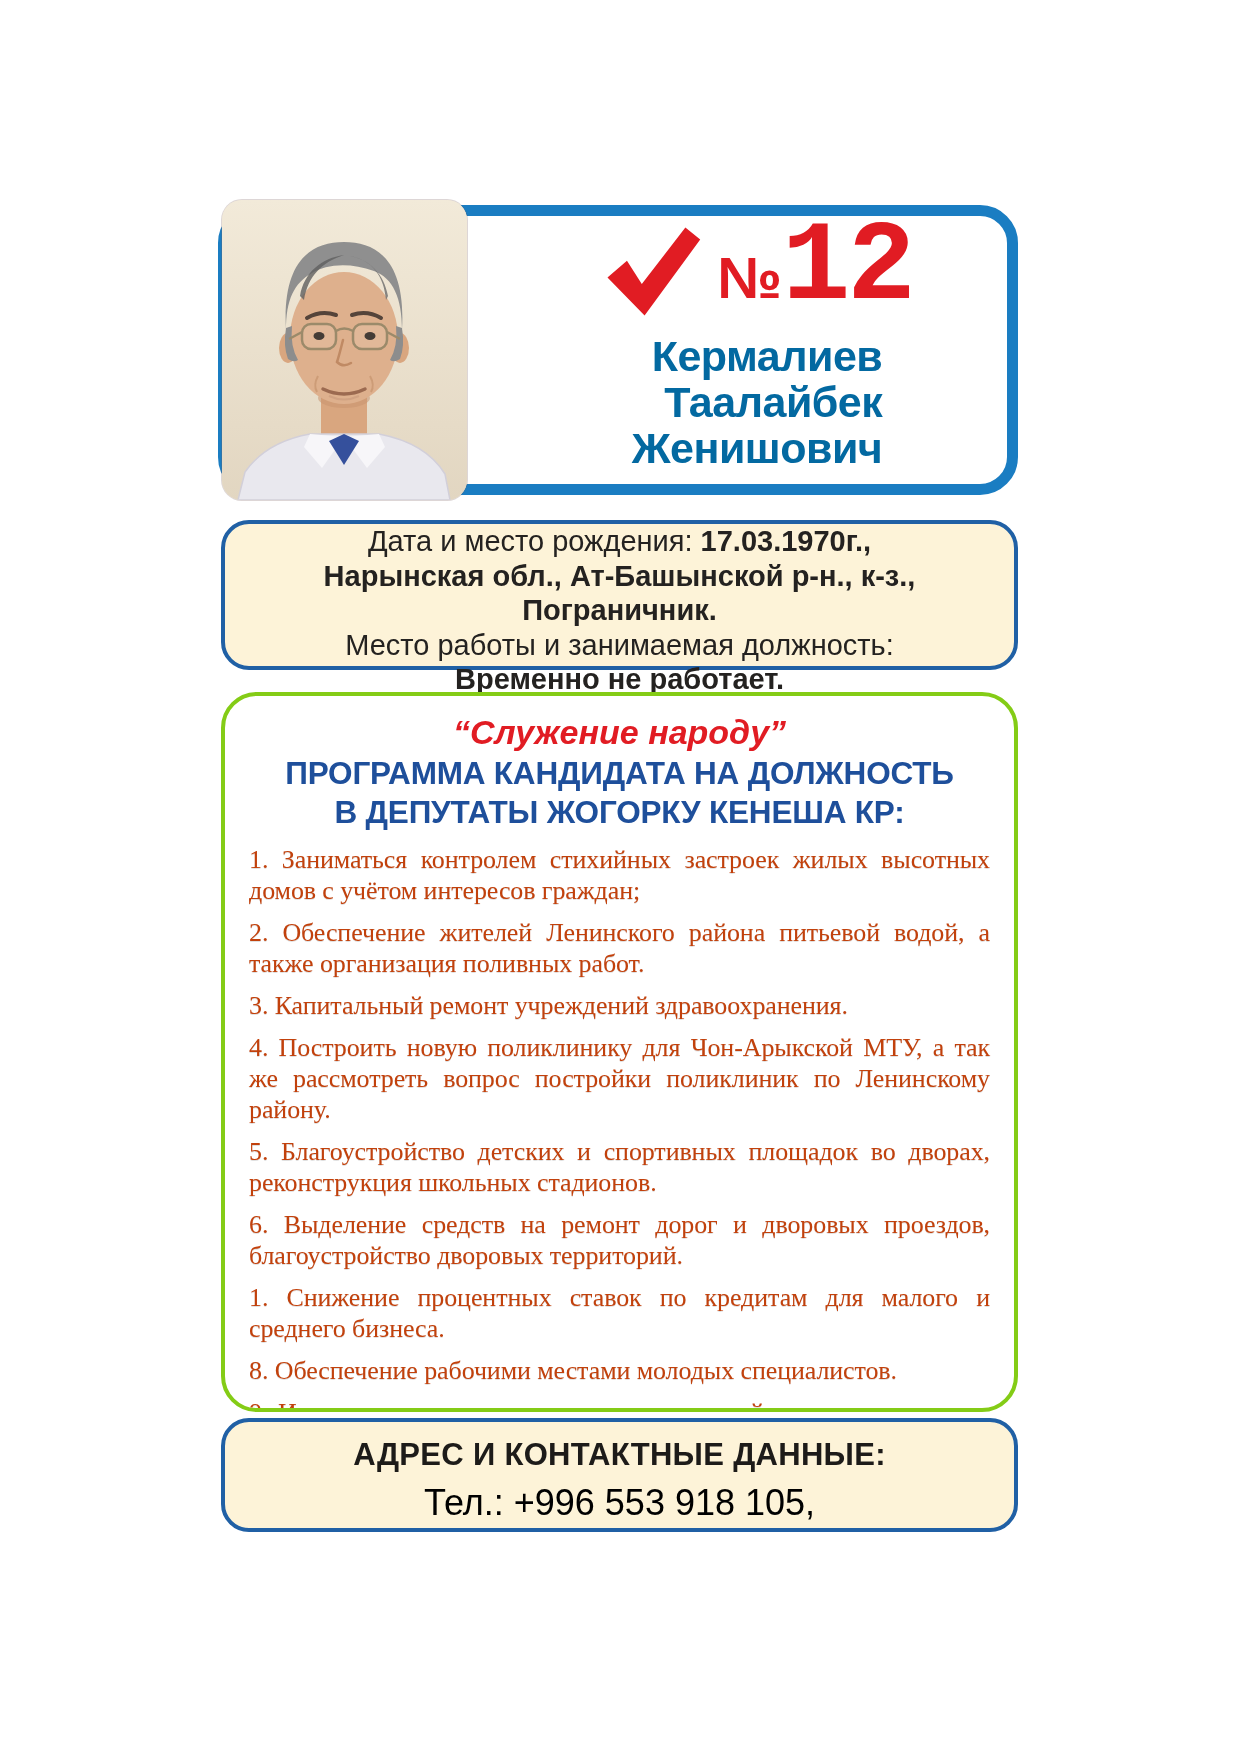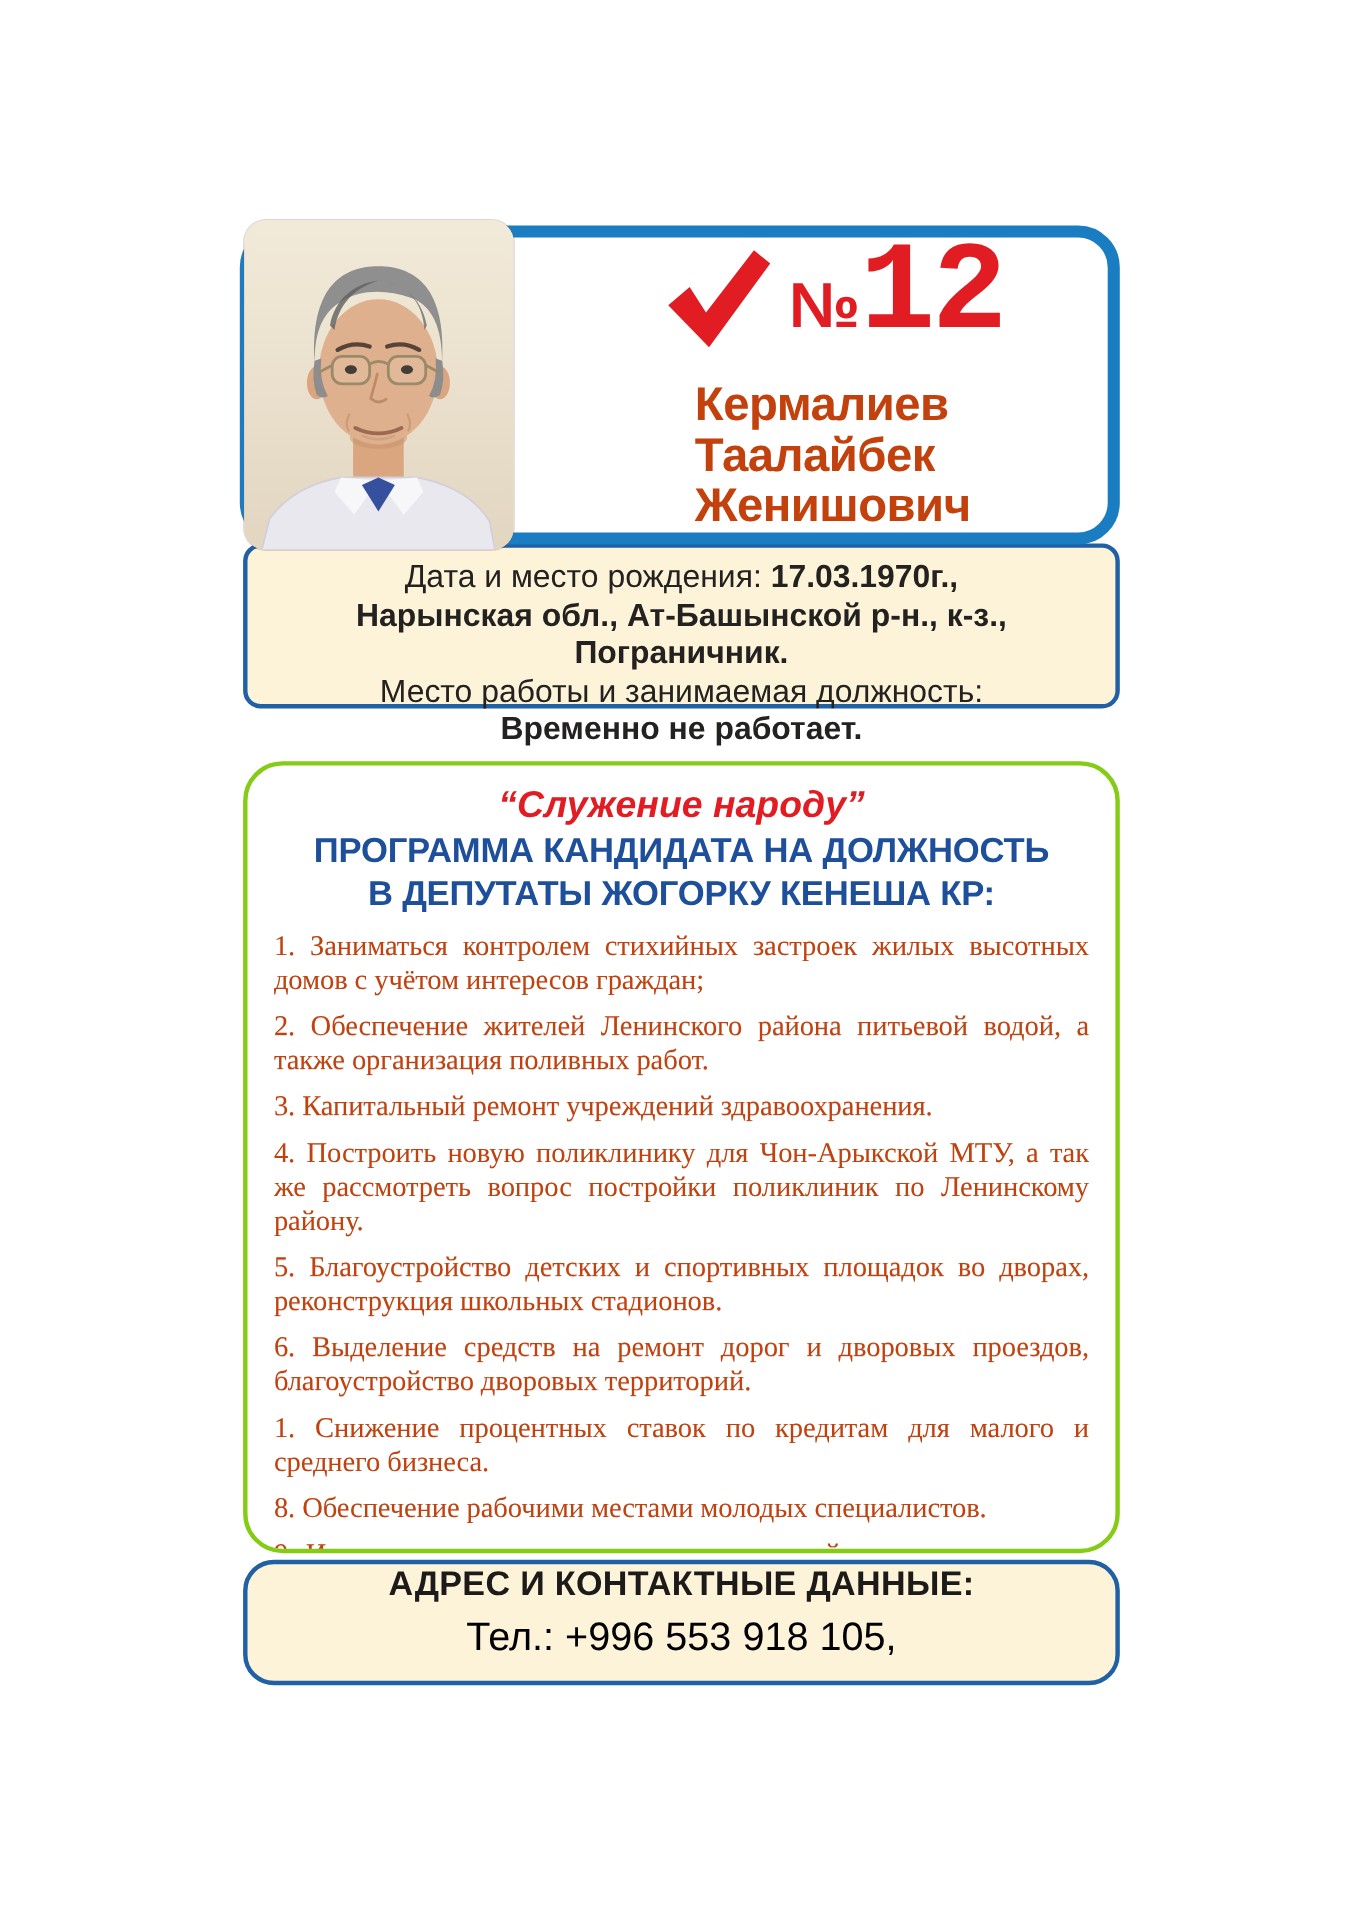--- a/index.html
+++ b/index.html
@@ -28,30 +28,29 @@
     position: absolute; left: 470px; top: 205px; width: 548px; height: 290px;
     display: flex; flex-direction: column; align-items: center; z-index: 2;
     padding-left: 26px;
   }
   .number-row { display: flex; align-items: flex-end; margin-top: 8px; height: 108px; }
   .check { width: 102px; height: 94px; margin-right: 14px; margin-bottom: 2px; }
   .num-group { line-height: 0.92; white-space: nowrap; color: #e11c23; font-weight: bold; }
   .no-sign { font-size: 58px; }
   .big-num { font-size: 114px; letter-spacing: -3px; font-family: Liberation Mono, monospace; }
   .name-lines {
-    margin-top: 24px; text-align: left; color: #c2410c; font-weight: bold;
+    margin-top: 12px; text-align: right; color: #0369a1; font-weight: bold;
     font-size: 43px; line-height: 46px; letter-spacing: -0.5px;
   }
 
   
   .bio-box {
-    position: absolute; left: 221px; top: 494px; width: 797px; height: 150px;
-    background: #fdf3d8; border: 4px solid #2060a5; border-radius: 16px;
+    position: absolute; left: 221px; top: 520px; width: 797px; height: 150px;
+    background: #fdf3d8; border: 4px solid #2060a5; border-radius: 28px;
     text-align: center; color: #242220; font-size: 29px; line-height: 34.5px;
-    padding-top: 10px;
   }
   .bold { font-weight: bold; }
 
   
   .program-box {
     position: absolute; left: 221px; top: 692px; width: 797px; height: 720px;
     background: #ffffff; border: 4px solid #84cc16; border-radius: 36px;
     padding: 16px 18px 0 18px; overflow: hidden;
   }
   .slogan {
@@ -67,21 +66,21 @@
     font-size: 26px; line-height: 31px; color: #c2410c;
     text-align: justify; margin-bottom: 11px; letter-spacing: -0.1px;
     text-shadow: 0 0.5px 0.5px rgba(0,0,0,0.12);
     font-family: Liberation Serif, serif;
   }
 
   
   .contact-box {
     position: absolute; left: 221px; top: 1418px; width: 797px; height: 114px;
     background: #fdf3d8; border: 4px solid #2060a5; border-radius: 28px;
-    text-align: center; 
+    text-align: center; padding-top: 15px;
   }
   .contact-title { font-size: 31px; font-weight: bold; color: #1d1b19; letter-spacing: 0.3px; }
   .contact-phone { font-size: 36px; color: #000000; margin-top: 9px; }
 </style>
 </head>
 <body>
 
 <div class="page">
 
   <div class="name-card"></div>

